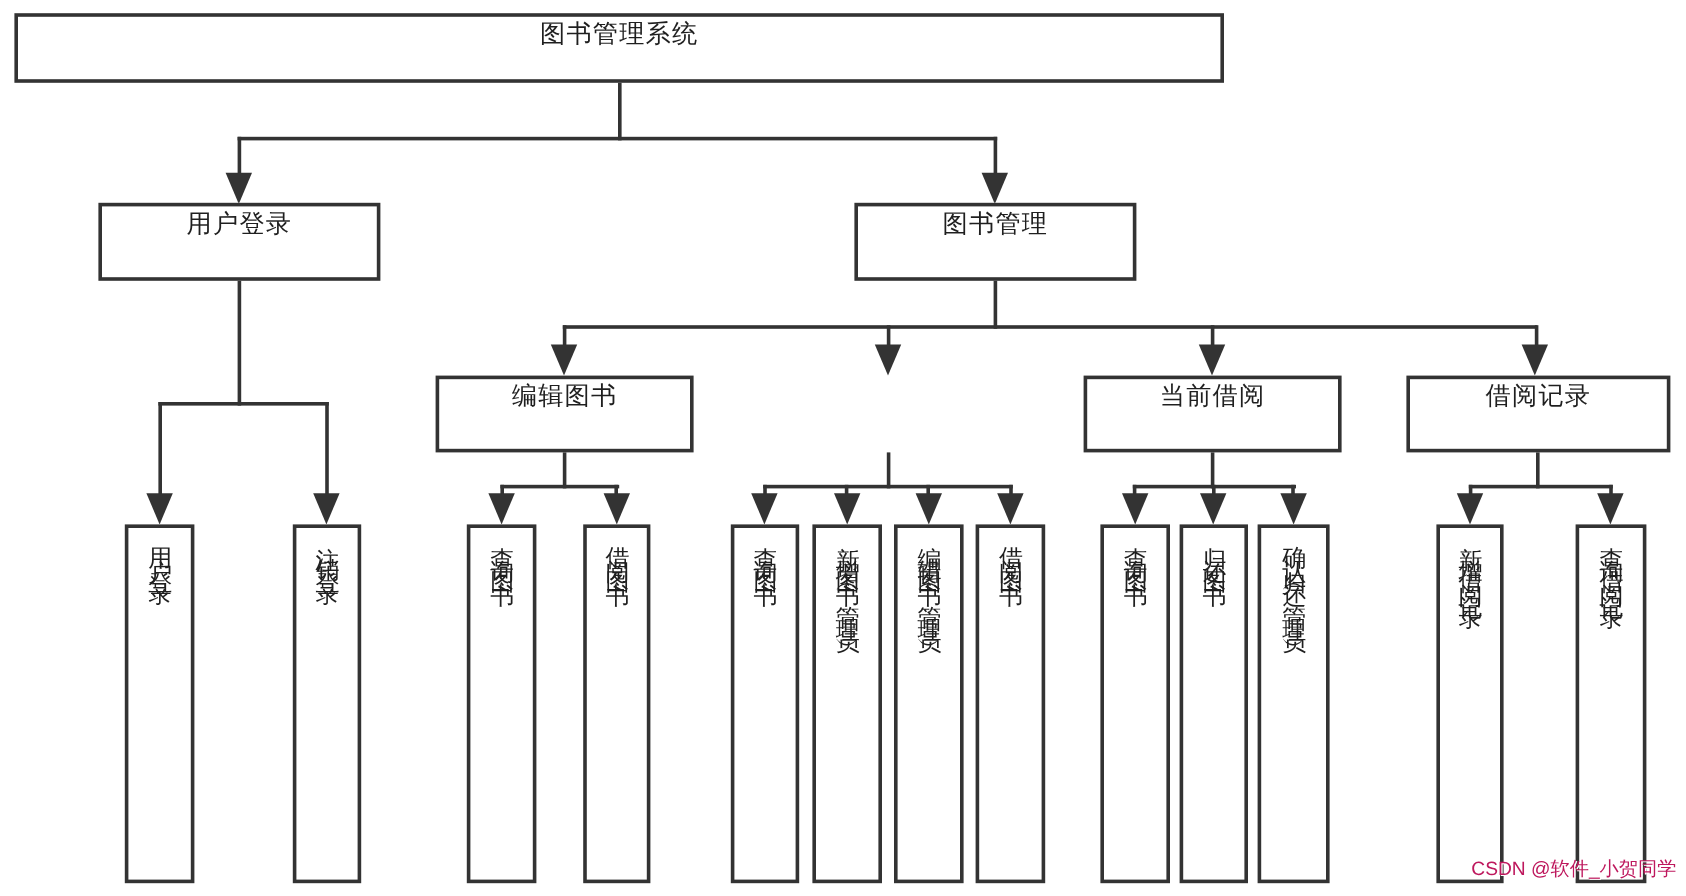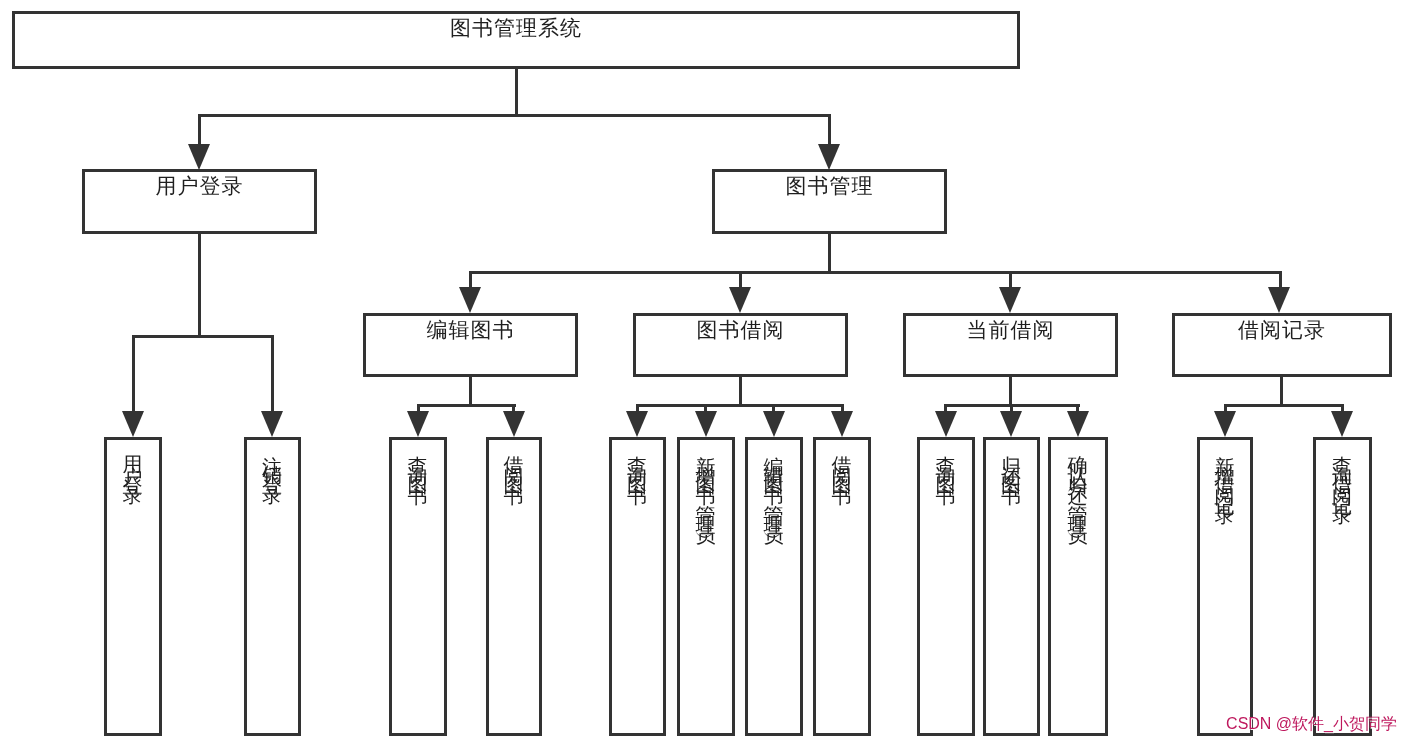--- a/index.html
+++ b/index.html
@@ -101,23 +101,20 @@
   <div class="vl" style="left:739px; top:271px; height:20px;"></div>
   <div class="arrow" style="left:729px; top:287px;"></div>
   <div class="vl" style="left:1009px; top:271px; height:20px;"></div>
   <div class="arrow" style="left:999px; top:287px;"></div>
   <div class="vl" style="left:1279px; top:271px; height:20px;"></div>
   <div class="arrow" style="left:1268px; top:287px;"></div>
 
   <div class="box" style="left:363px; top:313px; width:215px; height:64px;">
     <span class="h-label">编辑图书</span>
   </div>
-  <div class="box" style="left:633px; top:313px; width:215px; height:64px;">
-    <span class="h-label">图书借阅</span>
-  </div>
   <div class="box" style="left:1172px; top:313px; width:220px; height:64px;">
     <span class="h-label">借阅记录</span>
   </div>
   <div class="box" style="left:903px; top:313px; width:215px; height:64px;">
     <span class="h-label">当前借阅</span>
   </div>
 
   <div class="vl" style="left:469px; top:377px; height:30px;"></div>
   <div class="hl" style="left:417px; top:404px; width:99px;"></div>
   <div class="vl" style="left:417px; top:404px; height:10px;"></div>

